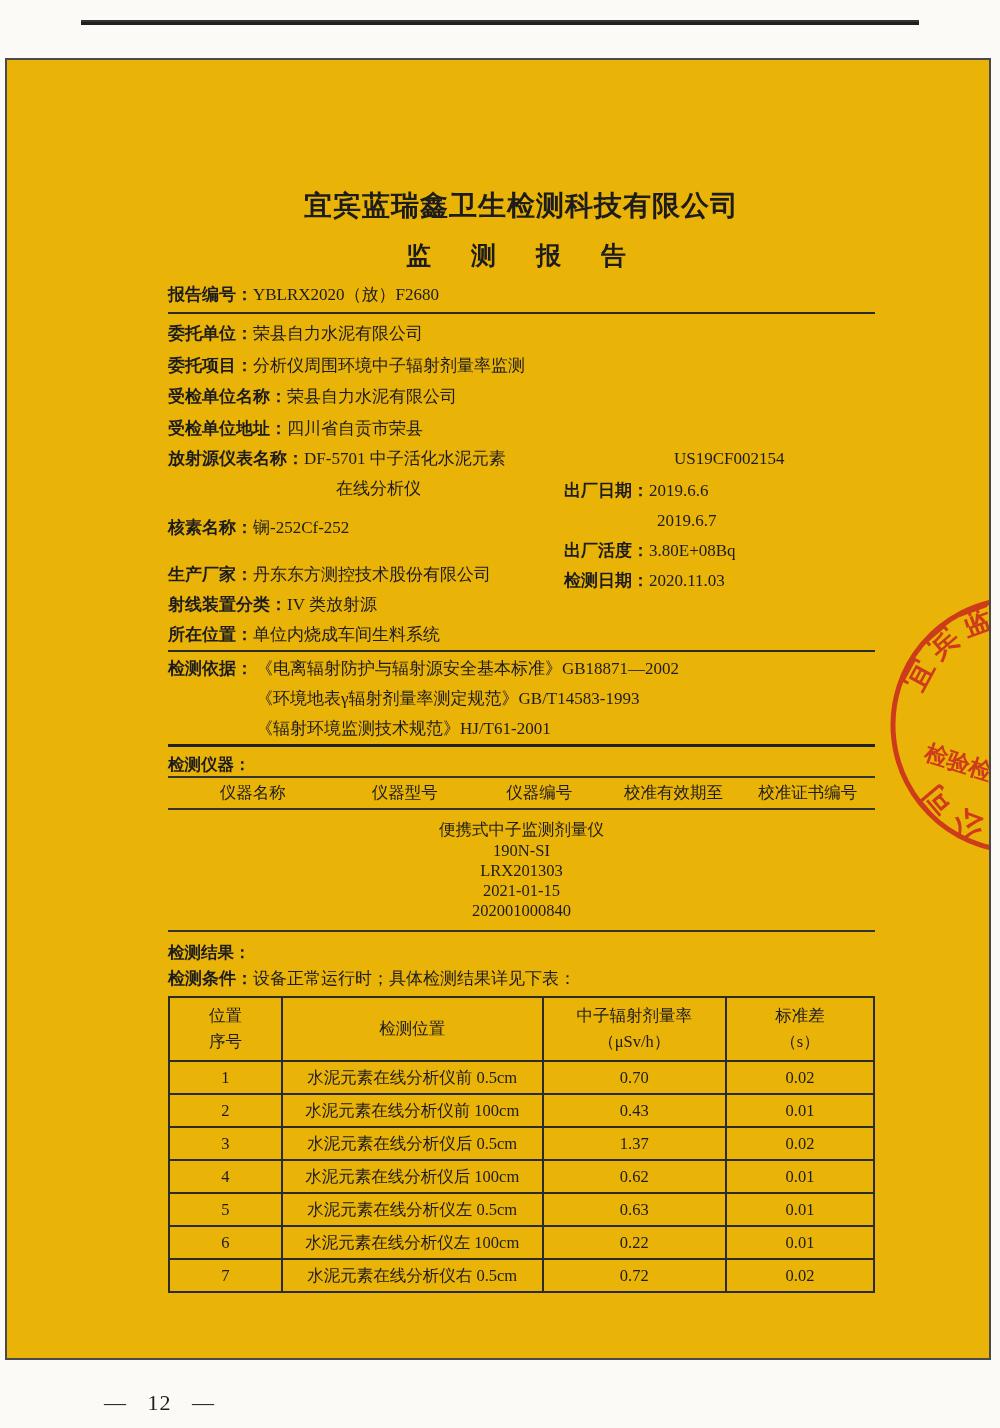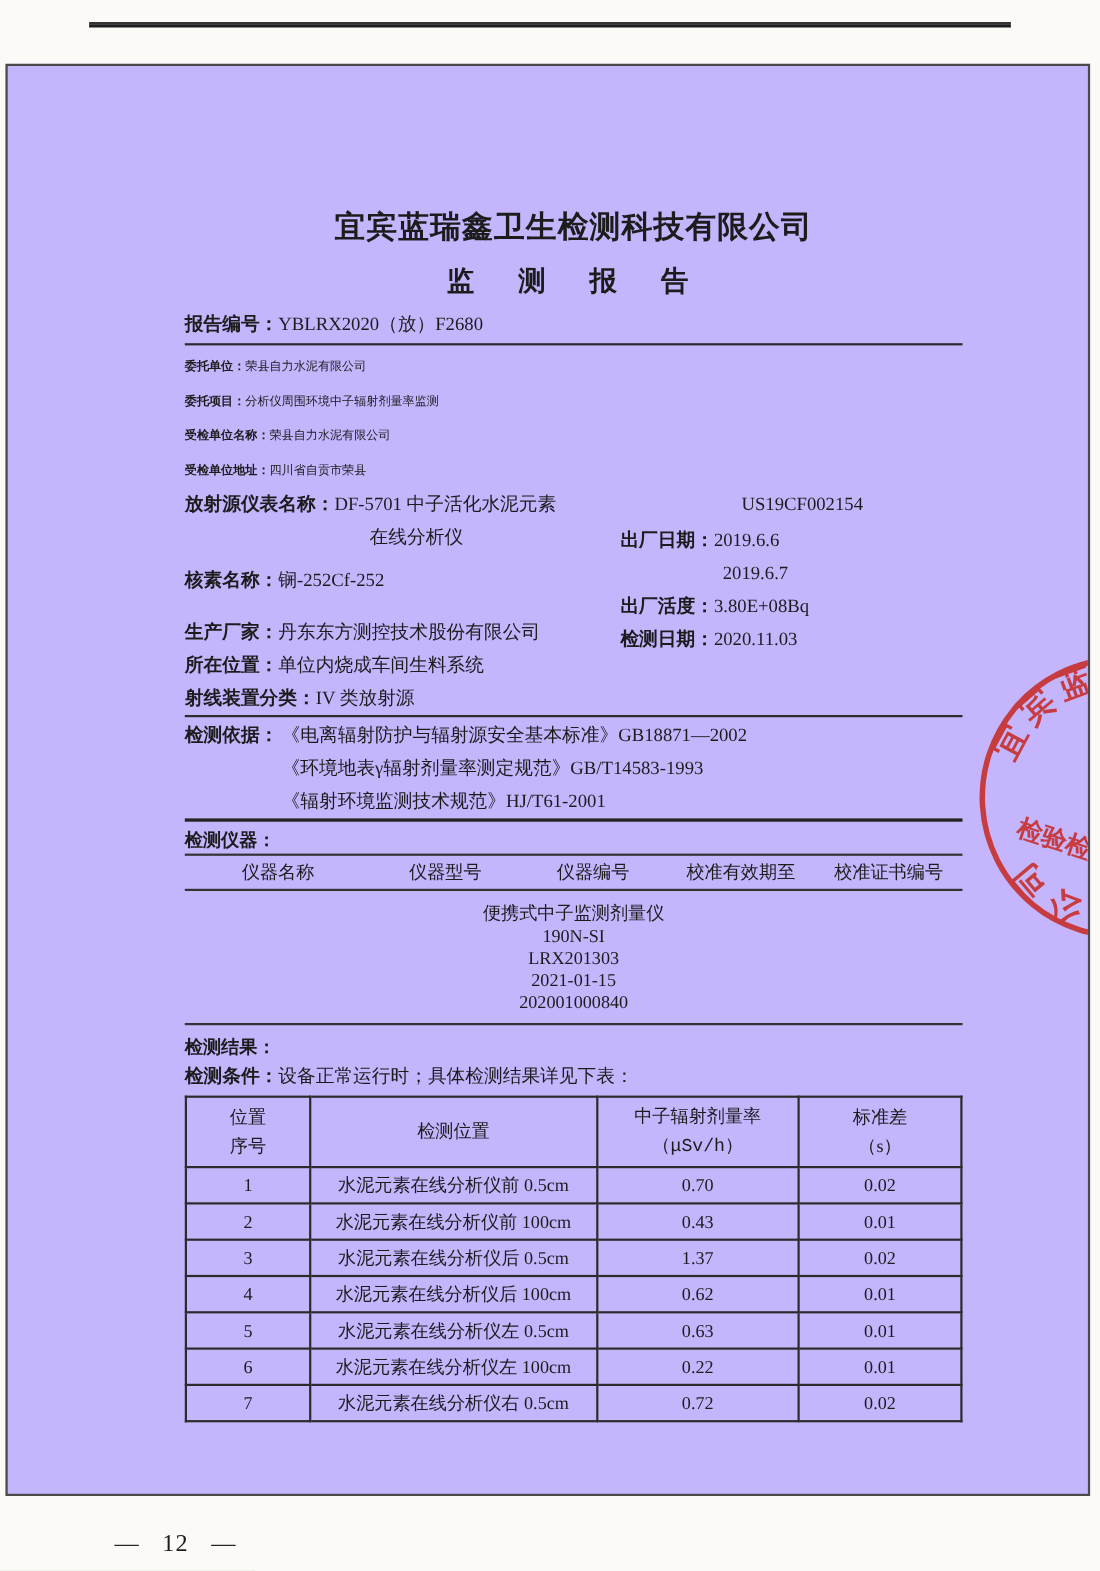--- a/index.html
+++ b/index.html
@@ -8,38 +8,38 @@
     position:relative; width:1000px; height:1428px; margin:0 auto;
     background:#fbfaf7; color:#1c1c1c; overflow:hidden;
     font-family:"Liberation Serif","DejaVu Serif",serif;
   }
   .top-rule {
     position:absolute; top:20px; left:81px; width:838px; height:2px;
     border-top:2px solid #333; border-bottom:3px solid #1f1f1f;
   }
   .sheet {
     position:absolute; top:58px; left:5px; width:986px; height:1302px;
-    border:2px solid #4a4a4a; background:#c4b5fd; overflow:hidden;
+    border:2px solid #4a4a4a; background:#eab308; overflow:hidden;
   }
   .content { position:relative; padding:0 114px 0 161px; }
   .lbl { font-weight:700; font-family:"Liberation Sans","DejaVu Sans",sans-serif; }
   .company-title {
     margin-top:127px; text-align:center; font-size:28px; font-weight:700;
     letter-spacing:1px; font-family:"Liberation Sans","DejaVu Sans",sans-serif;
   }
   .doc-title {
     margin-top:14px; text-align:center; font-size:25px; font-weight:700;
     letter-spacing:11px; word-spacing:11px; font-family:"Liberation Sans","DejaVu Sans",sans-serif;
   }
   .report-line { margin-top:10px; font-size:17px; line-height:26px; }
   .rule  { border:none; border-top:2px solid #2b2b2b; margin-top:4px; }
   .rule2 { border:none; border-top:2px solid #2b2b2b; }
   .rule-thick { border:none; border-top:3px solid #222; }
   .info-block { margin-top:4px; }
-  .frow { font-size:11px; line-height:31.5px; }
+  .frow { font-size:17px; line-height:31.5px; }
   .twocol { display:flex; font-size:17px; }
   .tc-left { width:396px; flex:0 0 396px; }
   .tc-right { flex:1; }
   .twocol div { line-height:30px; }
   .ind-168 { padding-left:168px; }
   .ind-110 { padding-left:110px; }
   .ind-93  { padding-left:93px; }
   .mt-13 { margin-top:9px; }
   .mt-17 { margin-top:17px; }
   .mt-2  { margin-top:2px; }
@@ -53,21 +53,21 @@
   .instr-drow { padding:9px 0; border-bottom:2px solid #333;flex-direction:column; }
   .ic1{flex:0 0 24%;} .ic2{flex:0 0 19%;} .ic3{flex:0 0 19%;} .ic4{flex:0 0 19%;} .ic5{flex:0 0 19%;}
   .results-label { margin-top:8px; font-size:16.5px; line-height:24px; }
   .cond-line { font-size:17px; line-height:30px; }
   table.results { width:100%; margin-top:2px; border-collapse:collapse; }
   table.results th, table.results td {
     border:2px solid #2b2b2b; text-align:center; font-weight:400; font-size:16.5px;
   }
   table.results th { padding:5px 0; line-height:26px; }
   table.results td { padding:5px 0; line-height:21px; }
-  .w1{width:16%;} .w2{width:37%;} .w3{width:26%;font-family:Liberation Mono, monospace;} .w4{width:21%;}
+  .w1{width:16%;} .w2{width:37%;} .w3{width:26%;} .w4{width:21%;}
   .page-info { margin-top:82px; text-align:center; font-size:14px; letter-spacing:4px; }
   .page-number {
     position:absolute; top:1390px; left:104px; font-size:22px;
     word-spacing:14px; letter-spacing:1px;
   }
   .stamp-svg { position:absolute; left:852px; top:505px; opacity:.85; }
 </style>
 </head>
 <body>
 
@@ -91,22 +91,22 @@
         <div class="frow"><span class="lbl">受检单位名称：</span><span>荣县自力水泥有限公司</span></div>
         <div class="frow"><span class="lbl">受检单位地址：</span><span>四川省自贡市荣县</span></div>
       </div>
 
       <div class="twocol">
         <div class="tc-left">
           <div><span class="lbl">放射源仪表名称：</span><span>DF-5701 中子活化水泥元素</span></div>
           <div class="ind-168">在线分析仪</div>
           <div class="mt-13"><span class="lbl">核素名称：</span><span>锎-252Cf-252</span></div>
           <div class="mt-17"><span class="lbl">生产厂家：</span><span>丹东东方测控技术股份有限公司</span></div>
+          <div><span class="lbl">射线装置分类：</span><span>IV 类放射源</span></div>
           <div><span class="lbl">所在位置：</span><span>单位内烧成车间生料系统</span></div>
-          <div><span class="lbl">射线装置分类：</span><span>IV 类放射源</span></div>
         </div>
         <div class="tc-right">
           <div class="ind-110">US19CF002154</div>
           <div class="mt-2"><span class="lbl">出厂日期：</span><span>2019.6.6</span></div>
           <div class="ind-93">2019.6.7</div>
           <div><span class="lbl">出厂活度：</span><span>3.80E+08Bq</span></div>
           <div><span class="lbl">检测日期：</span><span>2020.11.03</span></div>
         </div>
       </div>
 

